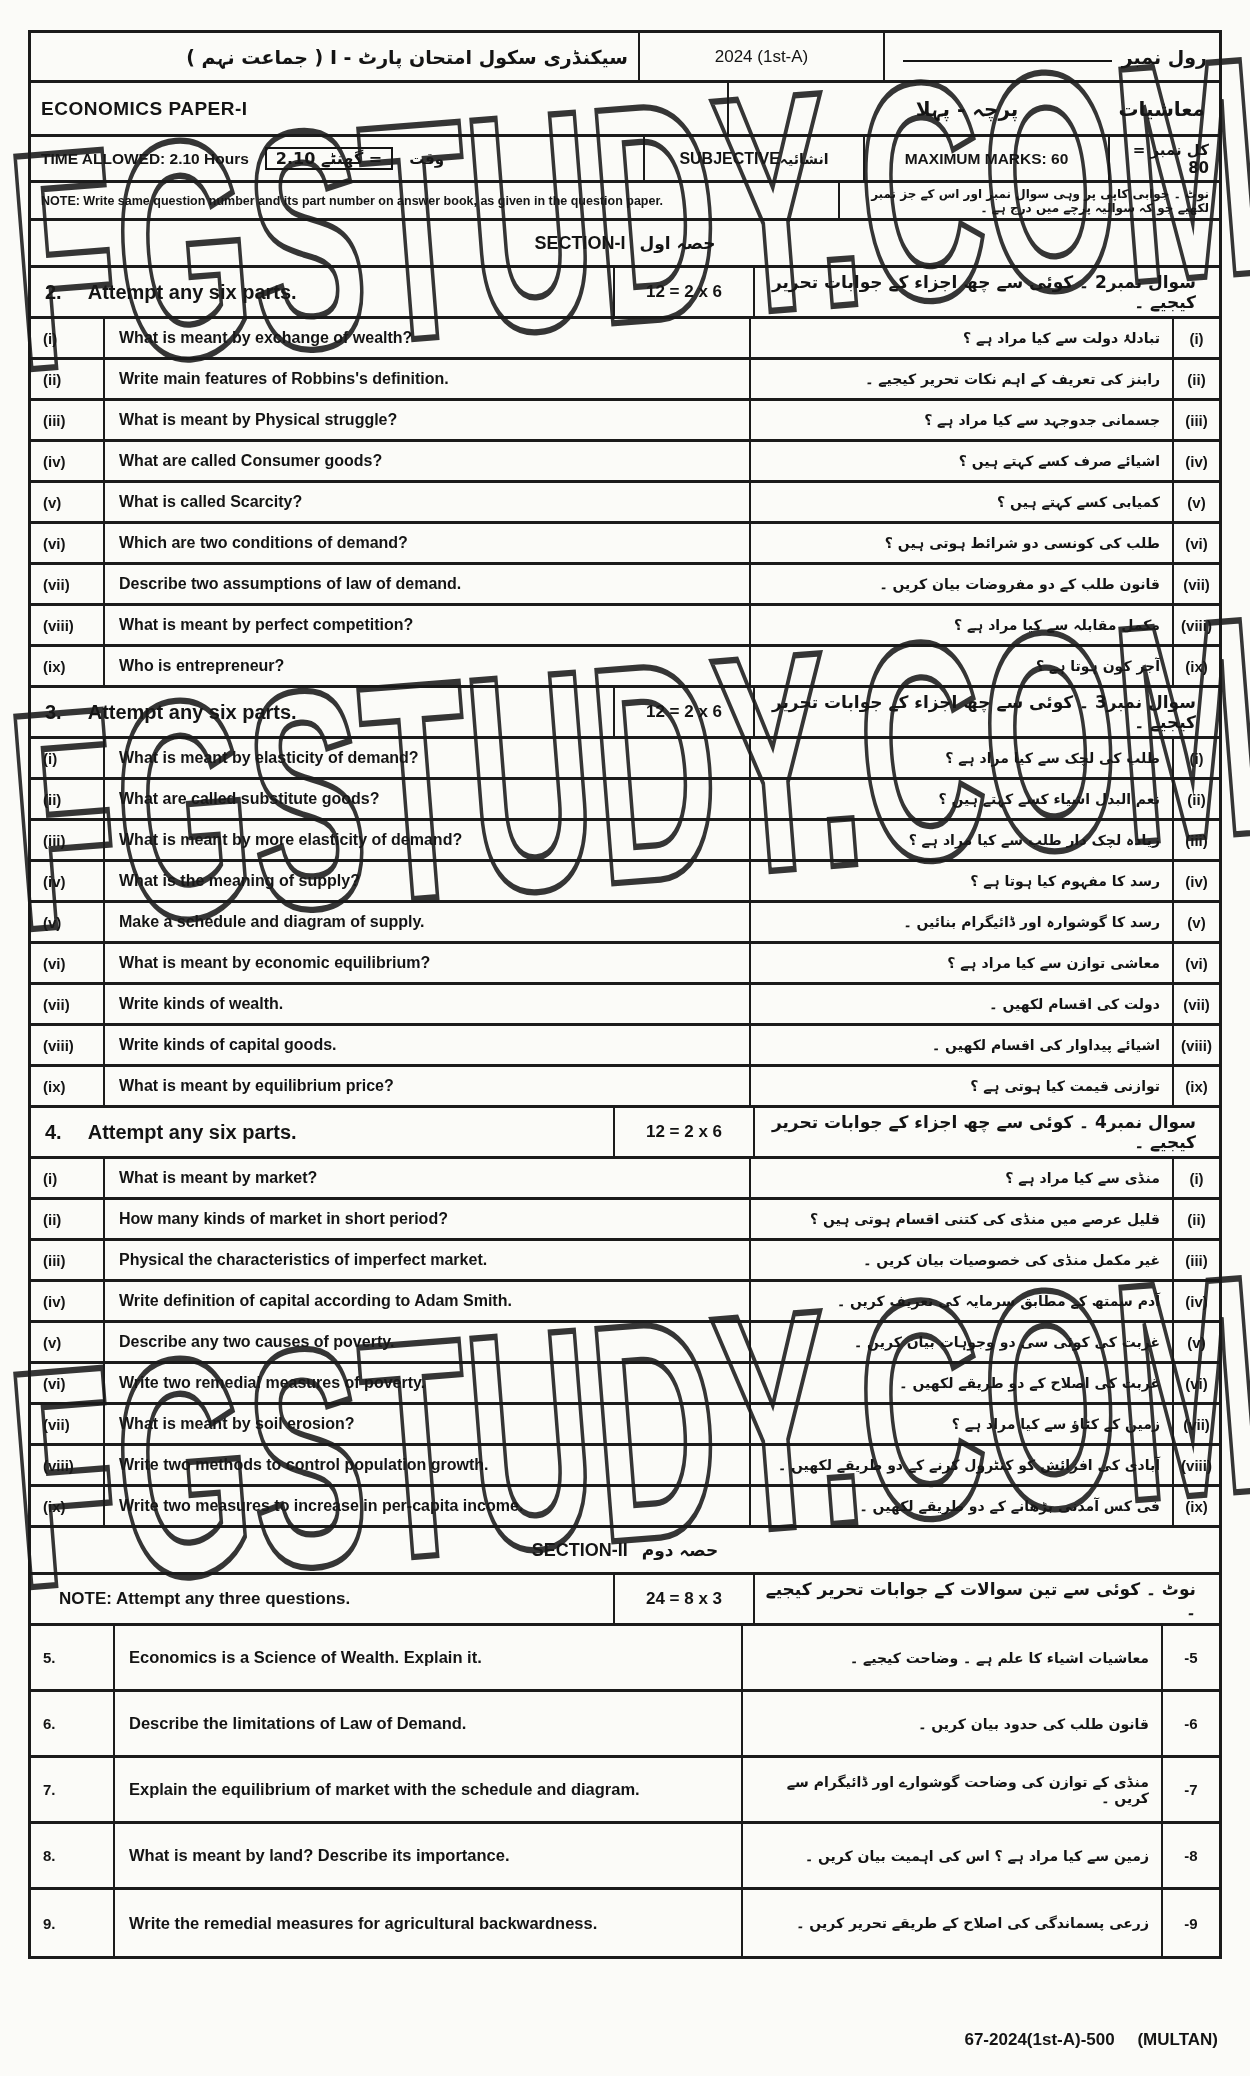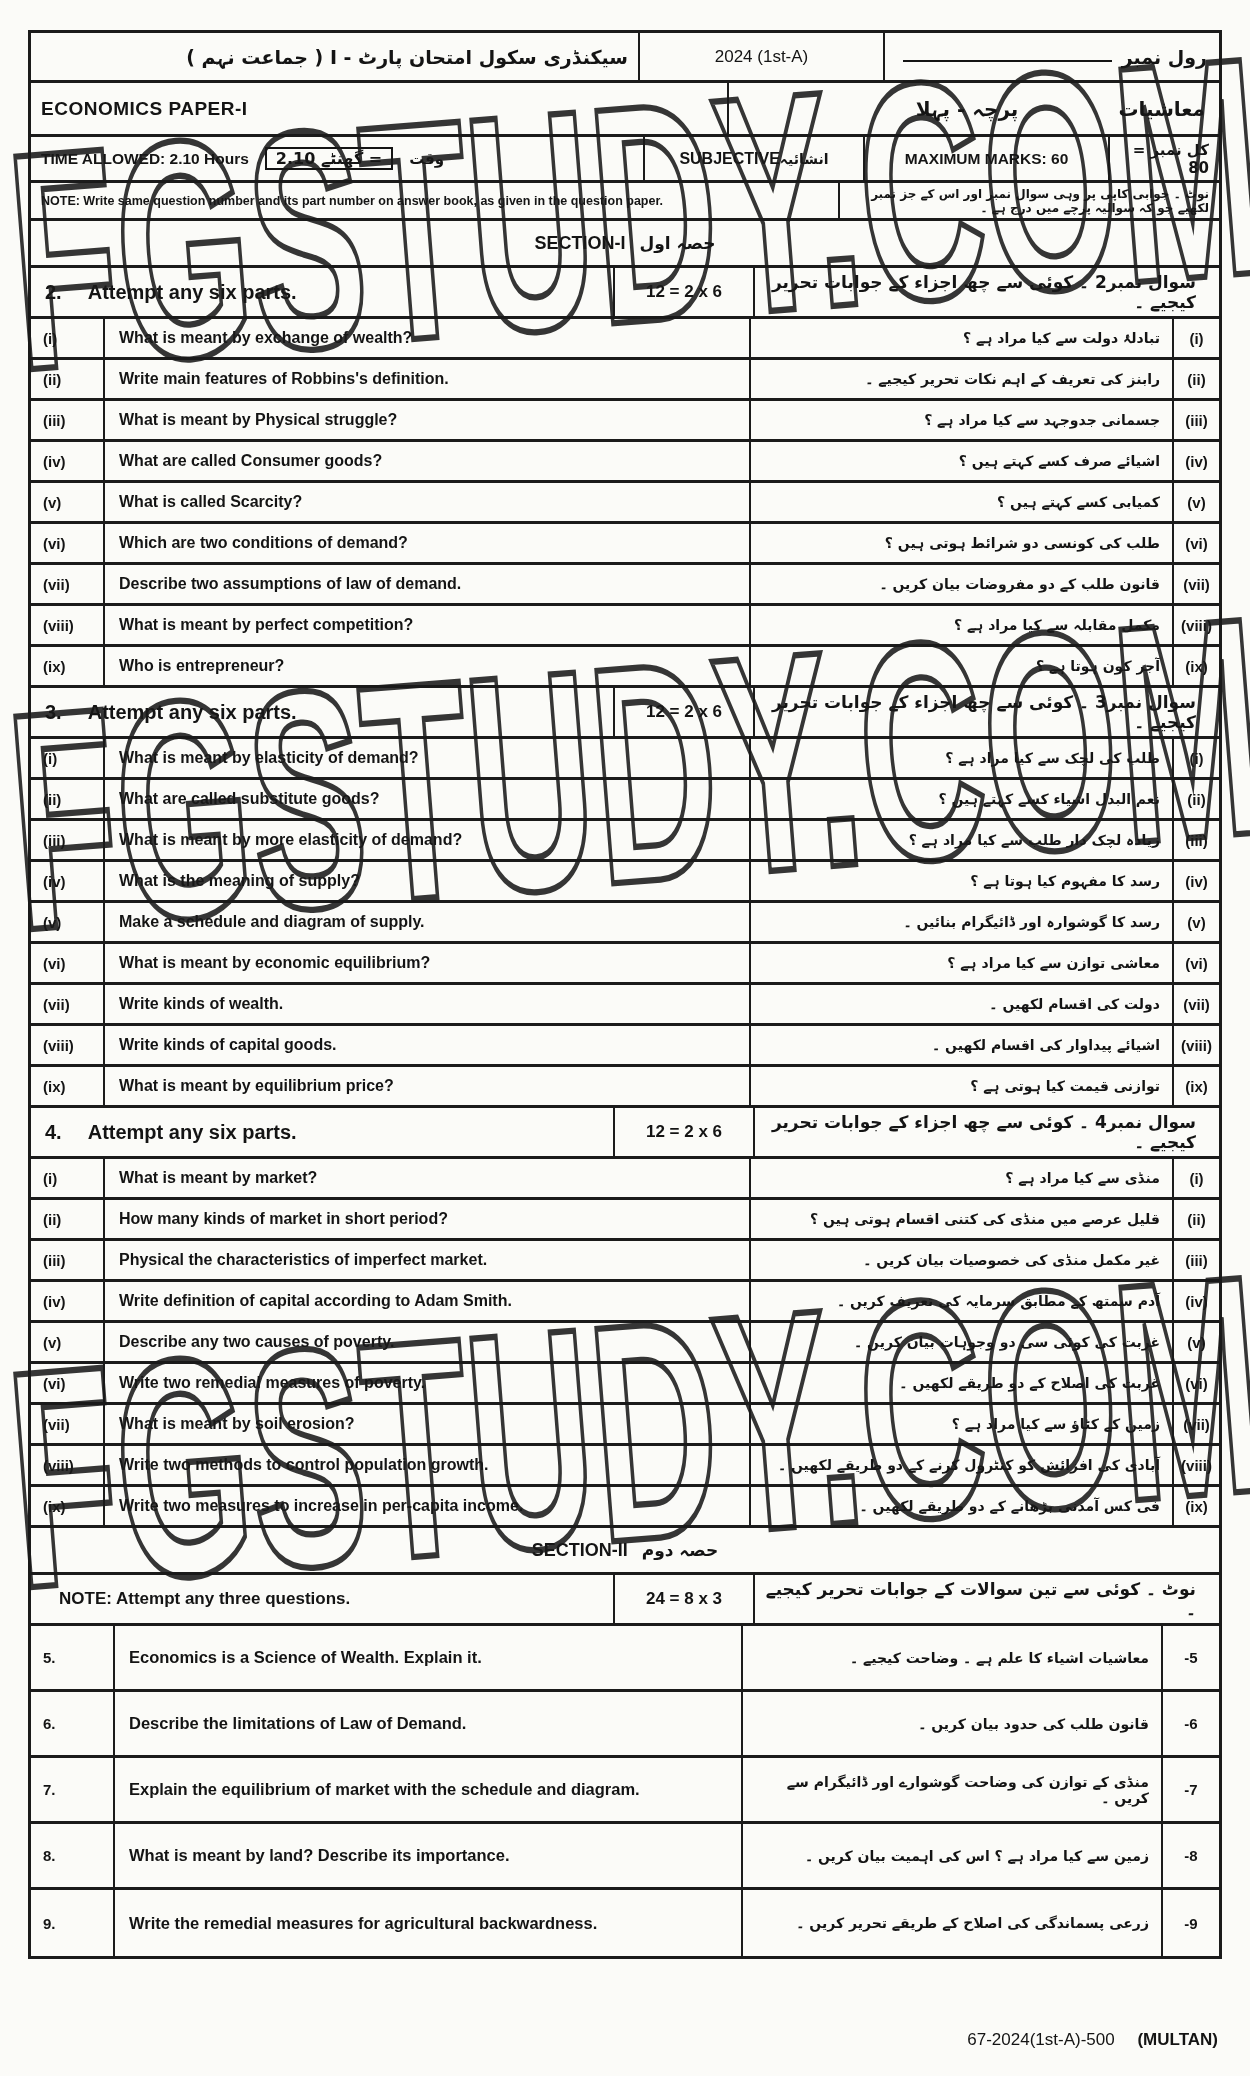--- a/index.html
+++ b/index.html
@@ -61,21 +61,21 @@
   .wm{position:absolute;left:10px;width:1230px;text-align:center;font-weight:bold;
       font-size:172px;line-height:1;letter-spacing:0px;color:transparent;
       -webkit-text-stroke:3.5px rgba(25,25,25,.88);
       transform:rotate(-4.5deg) scaleY(1.8);transform-origin:center;
       z-index:6;pointer-events:none;white-space:nowrap;font-family:"Liberation Sans",sans-serif;}
   .wm1{top:128px;}
   .wm2{top:688px;}
   .wm3{top:1346px;}
 
   .footer{position:absolute;right:32px;top:2030px;font-size:17px;z-index:2;}
-  .footer .code{font-weight:400;margin-left:13px;}
+  .footer .code{font-weight:700;margin-left:13px;}
   .footer .board{font-weight:bold;margin-left:18px;}
 </style>
 </head>
 <body>
 
 <div class="page">
 
   <div class="wm wm1">FGSTUDY.COM</div>
   <div class="wm wm2">FGSTUDY.COM</div>
   <div class="wm wm3">FGSTUDY.COM</div>

